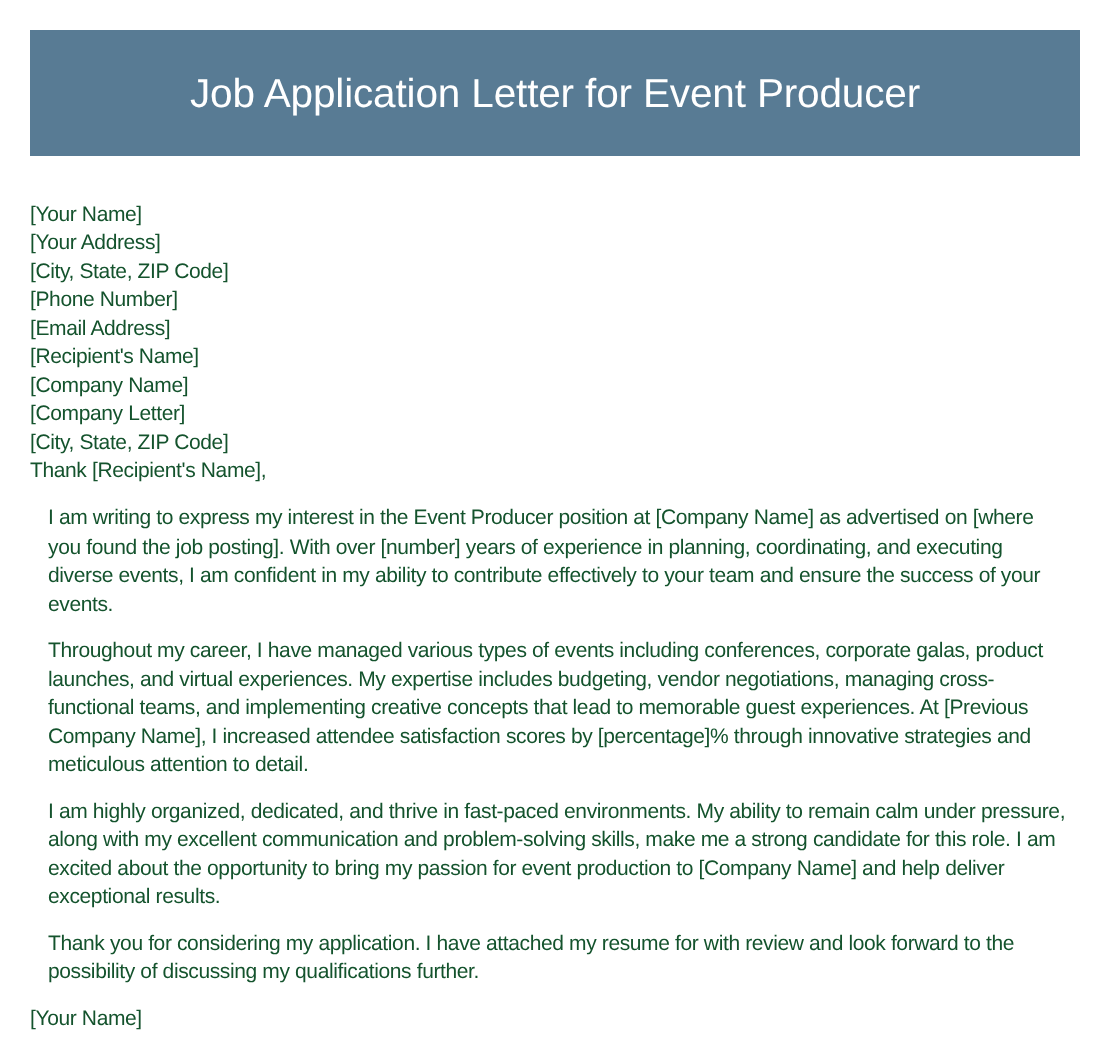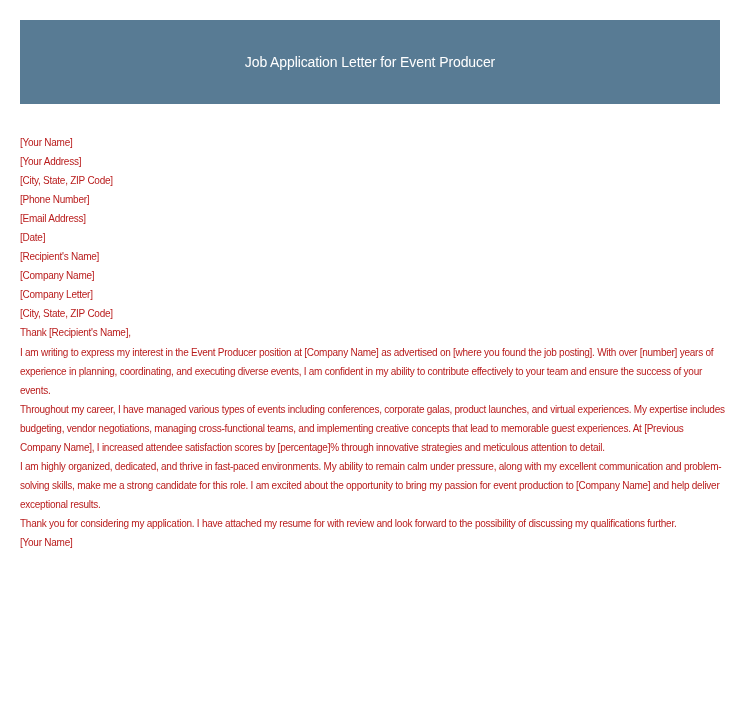--- a/index.html
+++ b/index.html
@@ -20,59 +20,58 @@
       top: 20px;
       width: 700px;
       height: 84px;
       background: #587b94;
       display: flex;
       align-items: center;
       justify-content: center;
     }
     .header-title {
       color: #ffffff;
-      font-size: 14px;
+      font-size: 27px;
       font-family: "Liberation Sans", sans-serif;
       letter-spacing: -0.1px;
       font-stretch: condensed;
     }
     .letter {
       position: absolute;
       left: 20px;
       top: 133px;
       width: 705px;
-      color: #b91c1c;
-      font-size: 10px;
+      color: #14532d;
+      font-size: 14px;
       line-height: 19.05px;
       letter-spacing: -0.25px;
     }
     .line {
       display: block;
       margin: 0;
       white-space: nowrap;
     }
     .para {
       display: block;
-      margin: 0;
+      margin: 12px;
     }
   </style>
 </head>
 <body>
 
 <div class="header">
   <div class="header-title">Job Application Letter for Event Producer</div>
 </div>
 
 <div class="letter">
   <span class="line">[Your Name]</span>
   <span class="line">[Your Address]</span>
   <span class="line">[City, State, ZIP Code]</span>
   <span class="line">[Phone Number]</span>
   <span class="line">[Email Address]</span>
-  <span class="line">[Date]</span>
   <span class="line">[Recipient's Name]</span>
   <span class="line">[Company Name]</span>
   <span class="line">[Company Letter]</span>
   <span class="line">[City, State, ZIP Code]</span>
   <span class="line">Thank [Recipient's Name],</span>
   <p class="para">I am writing to express my interest in the Event Producer position at [Company Name] as advertised on [where you found the job posting]. With over [number] years of experience in planning, coordinating, and executing diverse events, I am confident in my ability to contribute effectively to your team and ensure the success of your events.</p>
   <p class="para">Throughout my career, I have managed various types of events including conferences, corporate galas, product launches, and virtual experiences. My expertise includes budgeting, vendor negotiations, managing cross-functional teams, and implementing creative concepts that lead to memorable guest experiences. At [Previous Company Name], I increased attendee satisfaction scores by [percentage]% through innovative strategies and meticulous attention to detail.</p>
   <p class="para">I am highly organized, dedicated, and thrive in fast-paced environments. My ability to remain calm under pressure, along with my excellent communication and problem-solving skills, make me a strong candidate for this role. I am excited about the opportunity to bring my passion for event production to [Company Name] and help deliver exceptional results.</p>
   <p class="para">Thank you for considering my application. I have attached my resume for with review and look forward to the possibility of discussing my qualifications further.</p>
   <span class="line">[Your Name]</span>

